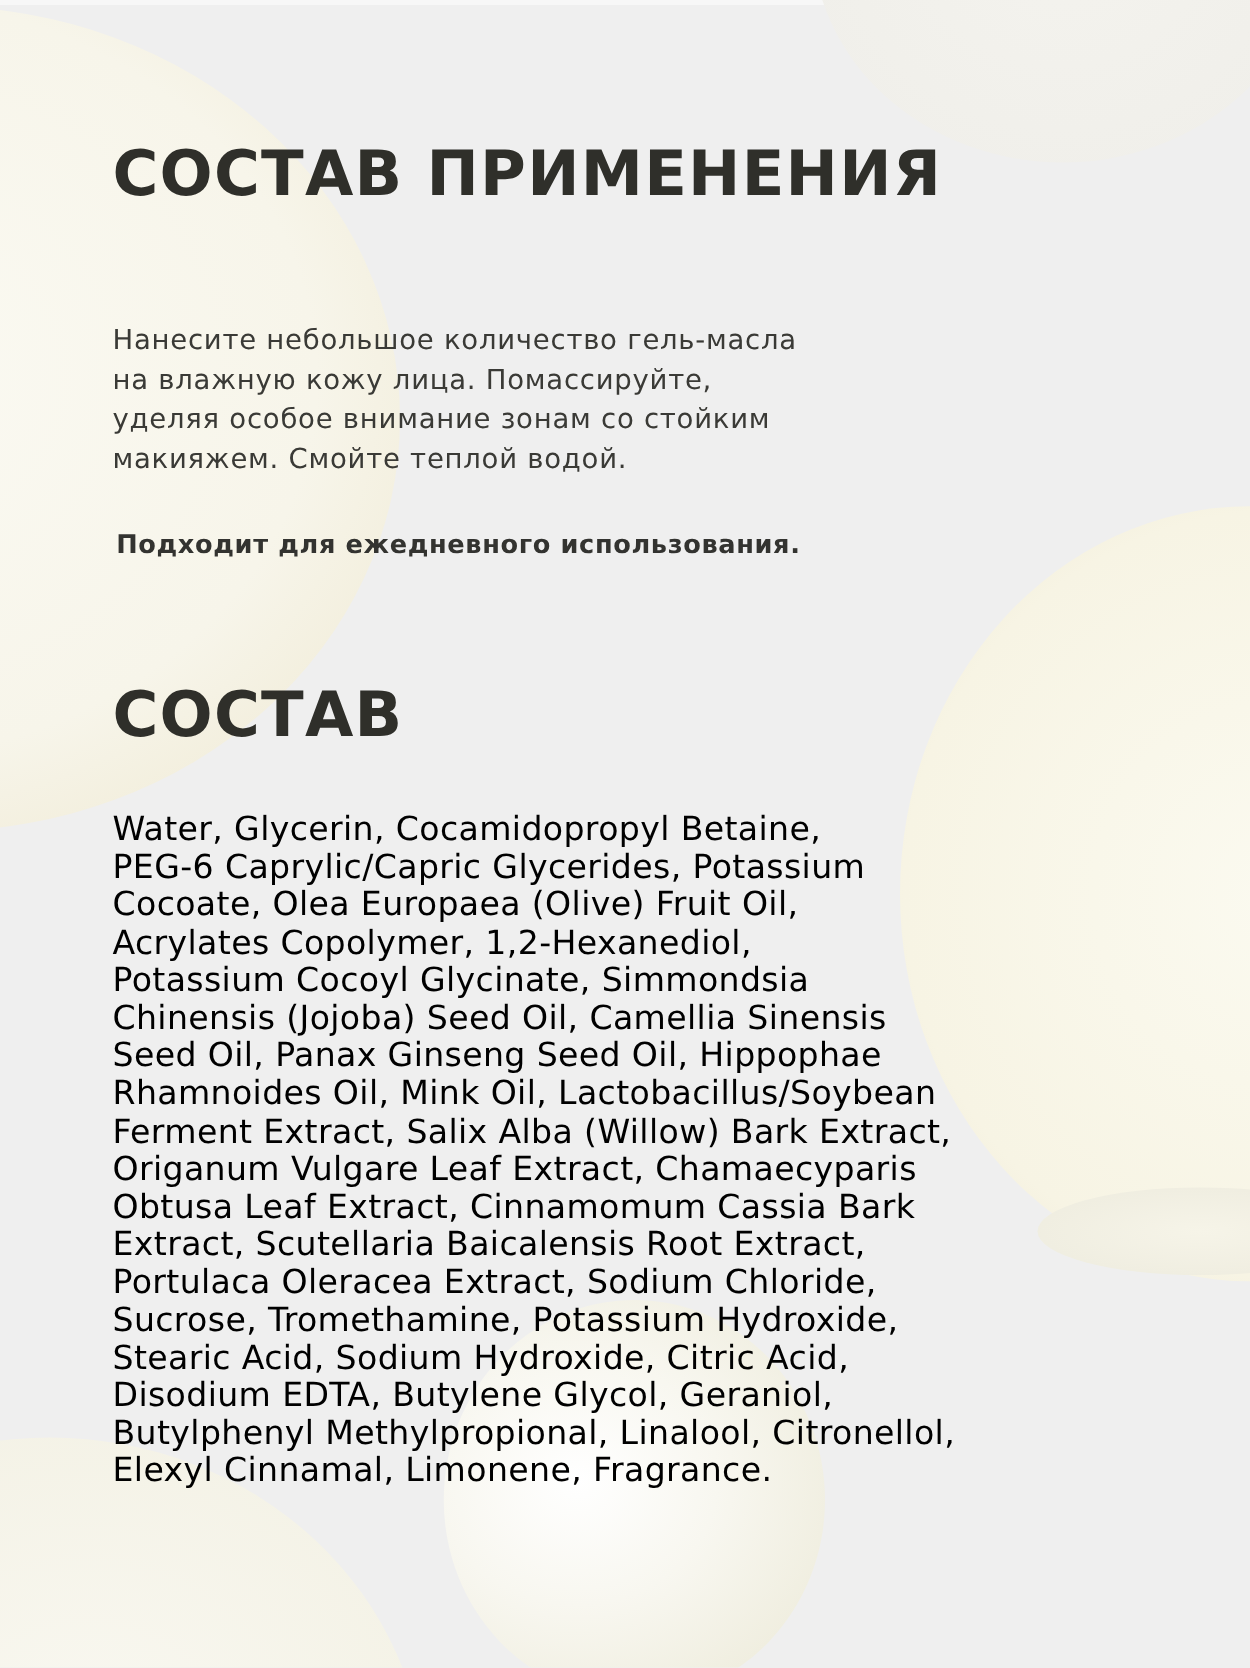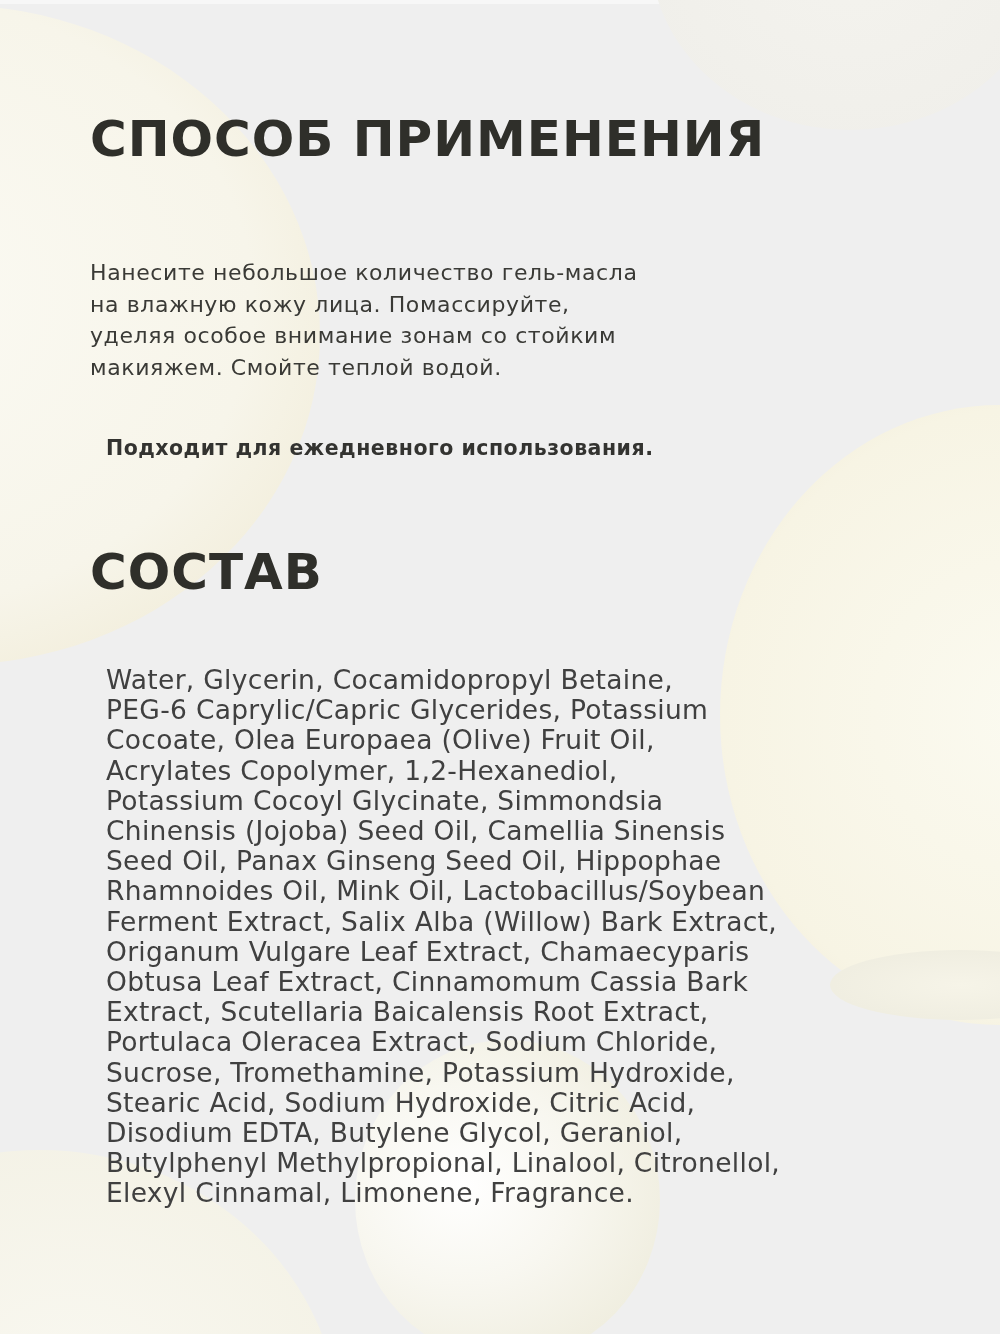--- a/index.html
+++ b/index.html
@@ -86,57 +86,57 @@
       font-size: 22px;
       line-height: 31.5px;
       letter-spacing: 0.6px;
       color: #3a3a36;
       white-space: pre-line;
     }
     .usage-note {
       position: absolute;
       left: 0;
       top: 420px;
-      margin: 16px;
+      margin: 3px;
       font-family: "DejaVu Sans", sans-serif;
       font-weight: bold;
       font-size: 20.5px;
       letter-spacing: 0.5px;
       color: #333330;
       white-space: nowrap;
     }
     .ingredients-text {
       position: absolute;
       left: 0;
       top: 649px;
       width: 880px;
-      margin: 16px;
+      margin: 0;
       font-family: "DejaVu Sans", sans-serif;
       font-size: 26.5px;
       line-height: 30.2px;
       letter-spacing: 0.3px;
-      color: #404040;
+      color: #000000;
       white-space: pre-line;
     }
   </style>
 </head>
 <body>
 
 <div class="top-strip"></div>
 
 <div class="bubble bubble-top-right"></div>
 <div class="bubble bubble-top-left"></div>
 <div class="bubble bubble-right"></div>
 <div class="bubble bubble-bottom-right"></div>
 <div class="bubble bubble-bottom-left"></div>
 <div class="bubble bubble-bottom-mid"></div>
 
 <main class="content">
   <section>
-    <h1 class="section-title title-usage">СПОСОБ ПРИМЕНЕНИЯ</h1>
+    <h1 class="section-title title-usage">СОСТАВ ПРИМЕНЕНИЯ</h1>
     <p class="usage-text">Нанесите небольшое количество гель-масла
 на влажную кожу лица. Помассируйте,
 уделяя особое внимание зонам со стойким
 макияжем. Смойте теплой водой.</p>
     <p class="usage-note">Подходит для ежедневного использования.</p>
   </section>
 
   <section>
     <h2 class="section-title title-composition">СОСТАВ</h2>
     <p class="ingredients-text">Water, Glycerin, Cocamidopropyl Betaine,

